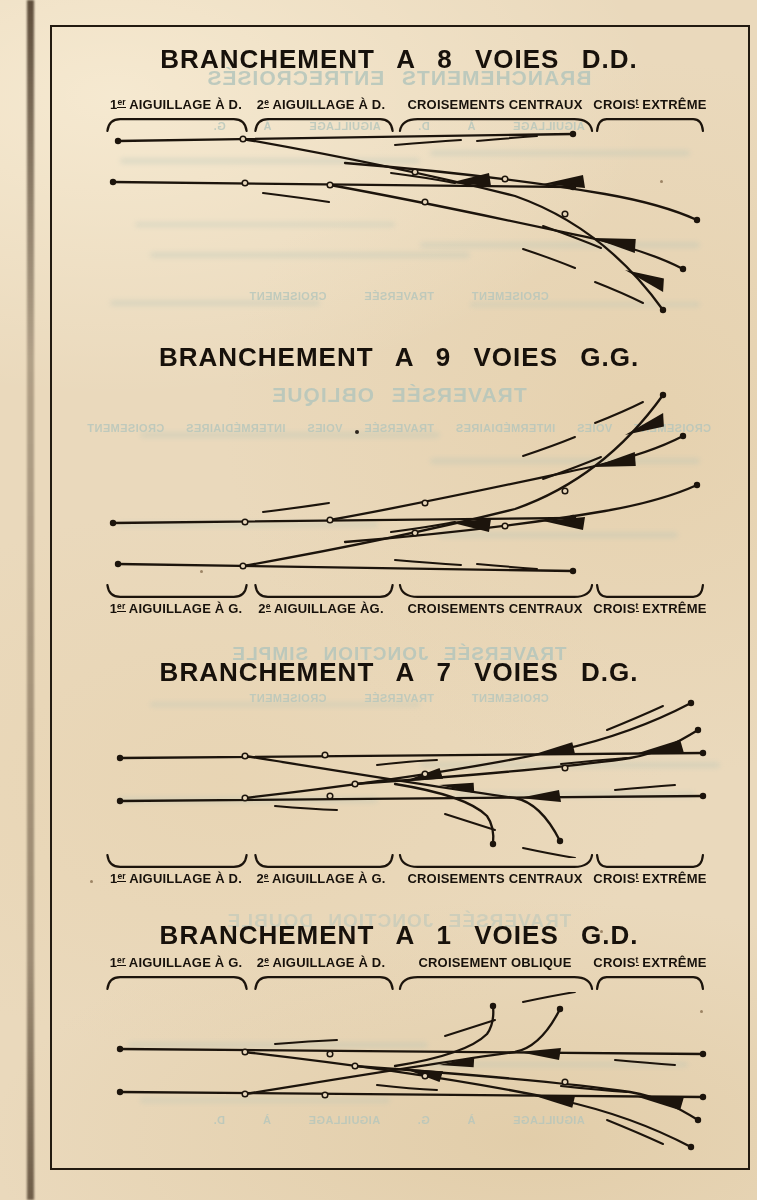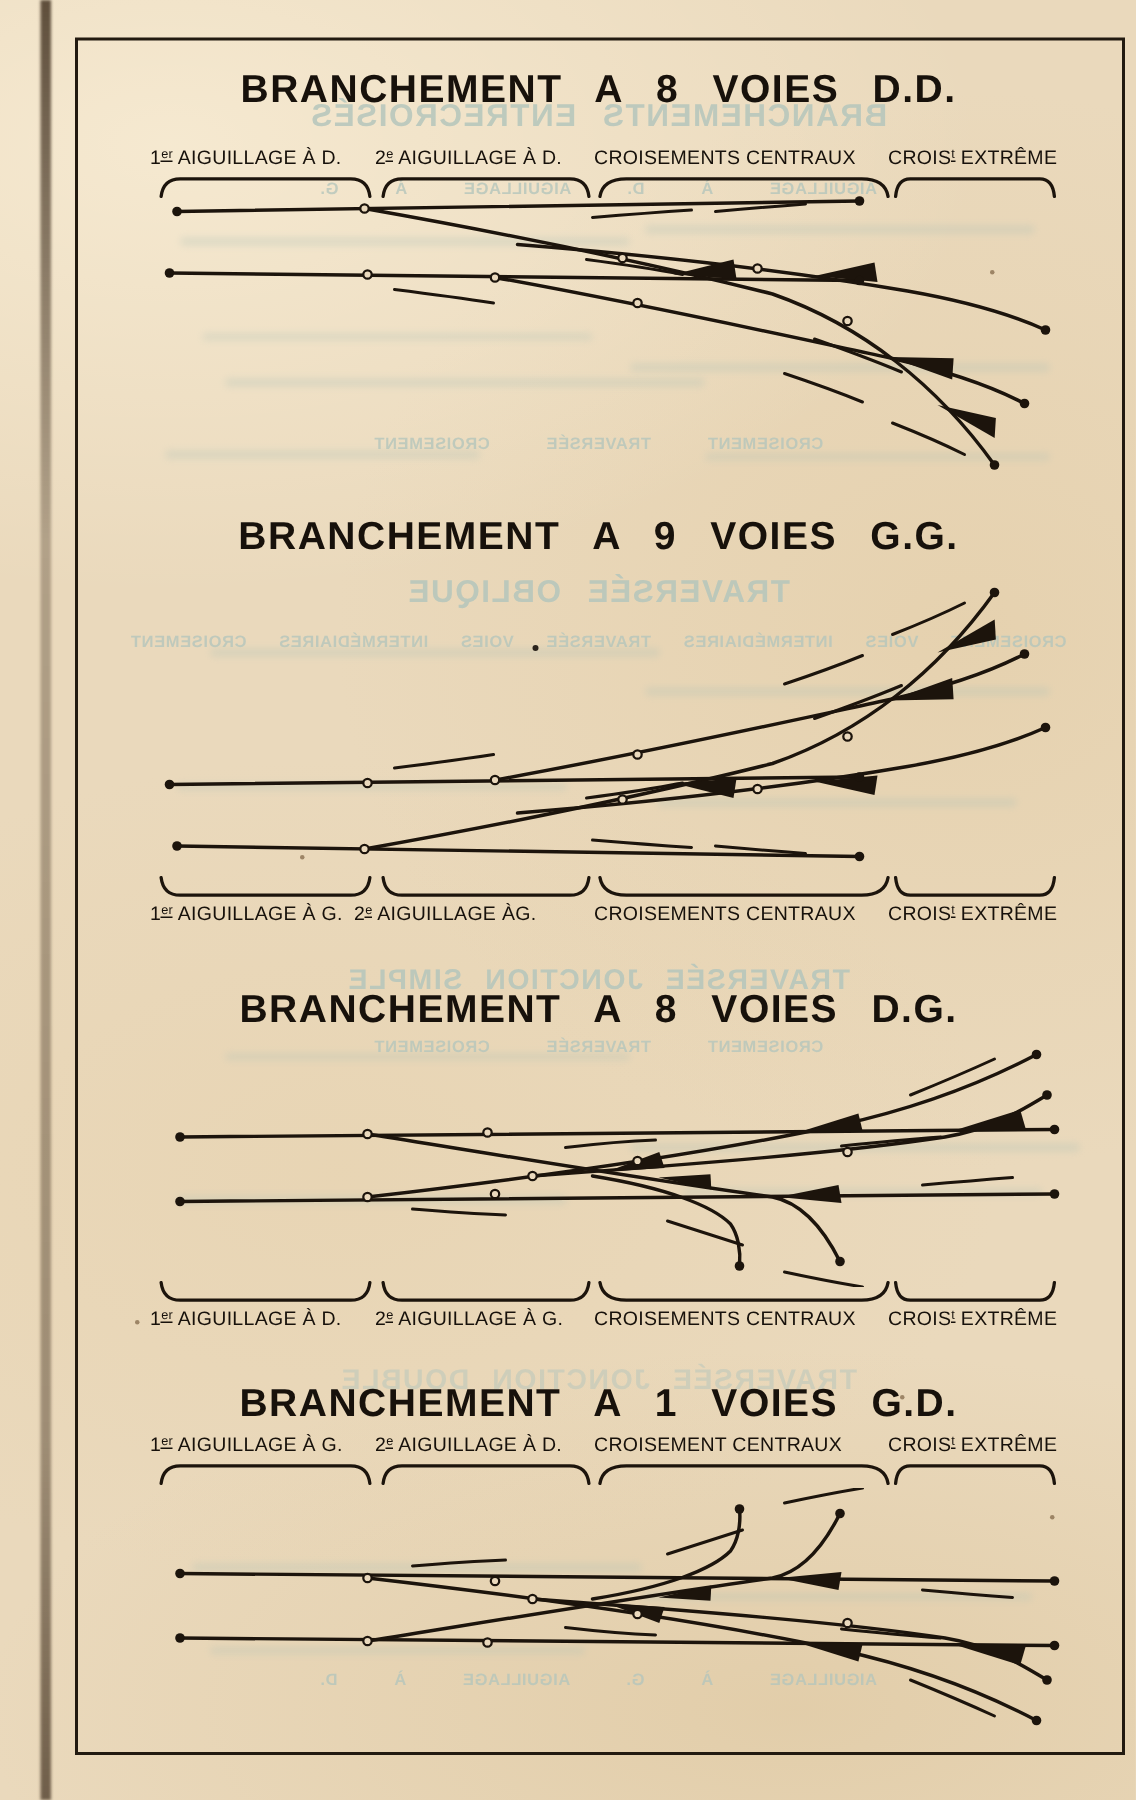--- a/index.html
+++ b/index.html
@@ -13,21 +13,21 @@
       radial-gradient(900px 400px at 70% 95%, rgba(214,188,142,.40), transparent 60%),
       #ead9bc;
   }
   .page{position:absolute;inset:0}
   .frame{position:absolute;left:50px;top:25px;width:696px;height:1141px;border:2.5px solid #221a10}
   .edge{position:absolute;left:27px;top:0;width:7px;height:1200px;filter:blur(1.2px);
     background:linear-gradient(to bottom, rgba(45,28,12,.75), rgba(45,28,12,.30) 30%, rgba(45,28,12,.40) 80%, rgba(45,28,12,.65));}
   .title{position:absolute;left:50px;width:698px;text-align:center;font-size:26px;font-weight:bold;
     letter-spacing:1px;word-spacing:14px;color:#17110b;margin:0;white-space:nowrap}
   .labrow,.bracerow{position:absolute;left:0;top:0;width:757px;height:18px}
-  .lab{position:absolute;top:0;font-size:13px;font-weight:normal;color:#17110b;
+  .lab{position:absolute;top:0;font-size:13px;font-weight:bold;text-align:center;color:#17110b;
     letter-spacing:.2px;white-space:nowrap}
   .sup{font-size:8.5px;position:relative;top:-4px;border-bottom:1.3px solid currentColor}
   .brk{stroke:#1c140c;stroke-width:2.2;fill:none;stroke-linecap:round}
   .bracesvg{position:absolute;top:0}
   .net{position:absolute}
   .rail{stroke:#1c140c;stroke-width:2.3;fill:none;stroke-linecap:round}
   .guard{stroke:#1c140c;stroke-width:2;fill:none;stroke-linecap:round}
   .frog{fill:#1c140c}
   .dot{fill:#1c140c}
   .node{fill:#ead9bd;stroke:#1c140c;stroke-width:1.5}
@@ -200,28 +200,28 @@
         </svg>
       <svg class="bracesvg" style="left:398px" width="196" height="16" viewBox="0 0 100 15" preserveAspectRatio="none">
           <use href="#brace-up"></use>
         </svg>
       <svg class="bracesvg" style="left:596px" width="108" height="16" viewBox="0 0 100 15" preserveAspectRatio="none">
           <use href="#brace-up"></use>
         </svg>
     </div>
     <div class="labrow" style="top:601px">
       <div class="lab" style="left:100px;width:152px"><span>1</span><span class="sup">er</span><span> AIGUILLAGE À G.</span></div>
-      <div class="lab" style="left:236px;width:142px"><span>2</span><span class="sup">e</span><span> AIGUILLAGE ÀG.</span></div>
+      <div class="lab" style="left:250px;width:142px"><span>2</span><span class="sup">e</span><span> AIGUILLAGE ÀG.</span></div>
       <div class="lab" style="left:396px;width:198px"><span>CROISEMENTS CENTRAUX</span><span class="sup"></span><span></span></div>
       <div class="lab" style="left:592px;width:116px"><span>CROIS</span><span class="sup">t</span><span> EXTRÊME</span></div>
     </div>
   </section>
 
   <section>
-    <h2 class="title" style="top:657px">BRANCHEMENT A 8 VOIES D.G.</h2>
+    <h2 class="title" style="top:657px">BRANCHEMENT A 7 VOIES D.G.</h2>
     <svg class="net" style="left:95px;top:686px" width="640" height="172" viewBox="0 0 640 172">
       <use href="#net-dg"></use>
     </svg>
     <div class="bracerow" style="top:854px">
       <svg class="bracesvg" style="left:106px" width="142" height="16" viewBox="0 0 100 15" preserveAspectRatio="none">
           <use href="#brace-up"></use>
         </svg>
       <svg class="bracesvg" style="left:254px" width="140" height="16" viewBox="0 0 100 15" preserveAspectRatio="none">
           <use href="#brace-up"></use>
         </svg>
@@ -238,21 +238,21 @@
       <div class="lab" style="left:396px;width:198px"><span>CROISEMENTS CENTRAUX</span><span class="sup"></span><span></span></div>
       <div class="lab" style="left:592px;width:116px"><span>CROIS</span><span class="sup">t</span><span> EXTRÊME</span></div>
     </div>
   </section>
 
   <section>
     <h2 class="title" style="top:920px">BRANCHEMENT A 1 VOIES G.D.</h2>
     <div class="labrow" style="top:955px">
       <div class="lab" style="left:100px;width:152px"><span>1</span><span class="sup">er</span><span> AIGUILLAGE À G.</span></div>
       <div class="lab" style="left:250px;width:142px"><span>2</span><span class="sup">e</span><span> AIGUILLAGE À D.</span></div>
-      <div class="lab" style="left:396px;width:198px"><span>CROISEMENT CENTRAUX</span><span class="sup"></span><span></span></div>
+      <div class="lab" style="left:396px;width:198px"><span>CROISEMENT OBLIQUE</span><span class="sup"></span><span></span></div>
       <div class="lab" style="left:592px;width:116px"><span>CROIS</span><span class="sup">t</span><span> EXTRÊME</span></div>
     </div>
     <div class="bracerow" style="top:974px">
       <svg class="bracesvg" style="left:106px" width="142" height="16" viewBox="0 0 100 15" preserveAspectRatio="none">
           <use href="#brace-down"></use>
         </svg>
       <svg class="bracesvg" style="left:254px" width="140" height="16" viewBox="0 0 100 15" preserveAspectRatio="none">
           <use href="#brace-down"></use>
         </svg>
       <svg class="bracesvg" style="left:398px" width="196" height="16" viewBox="0 0 100 15" preserveAspectRatio="none">

